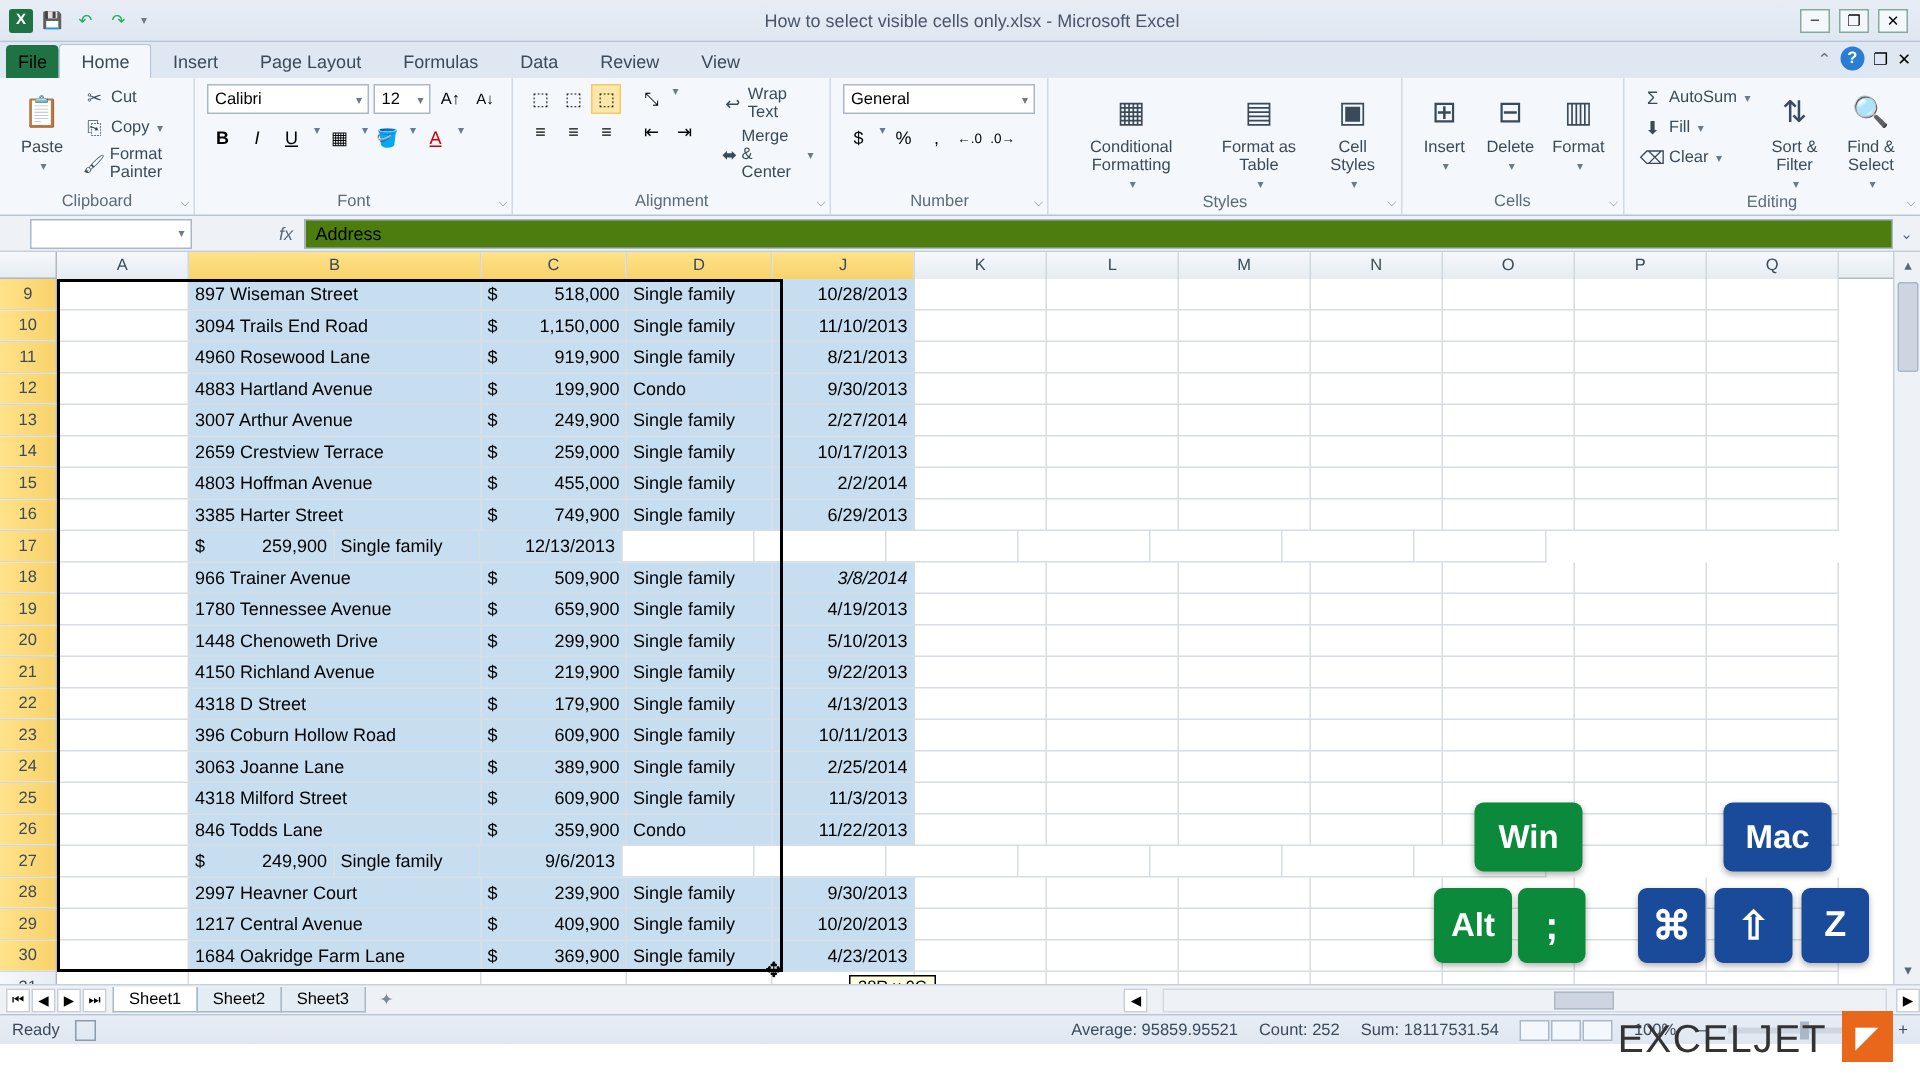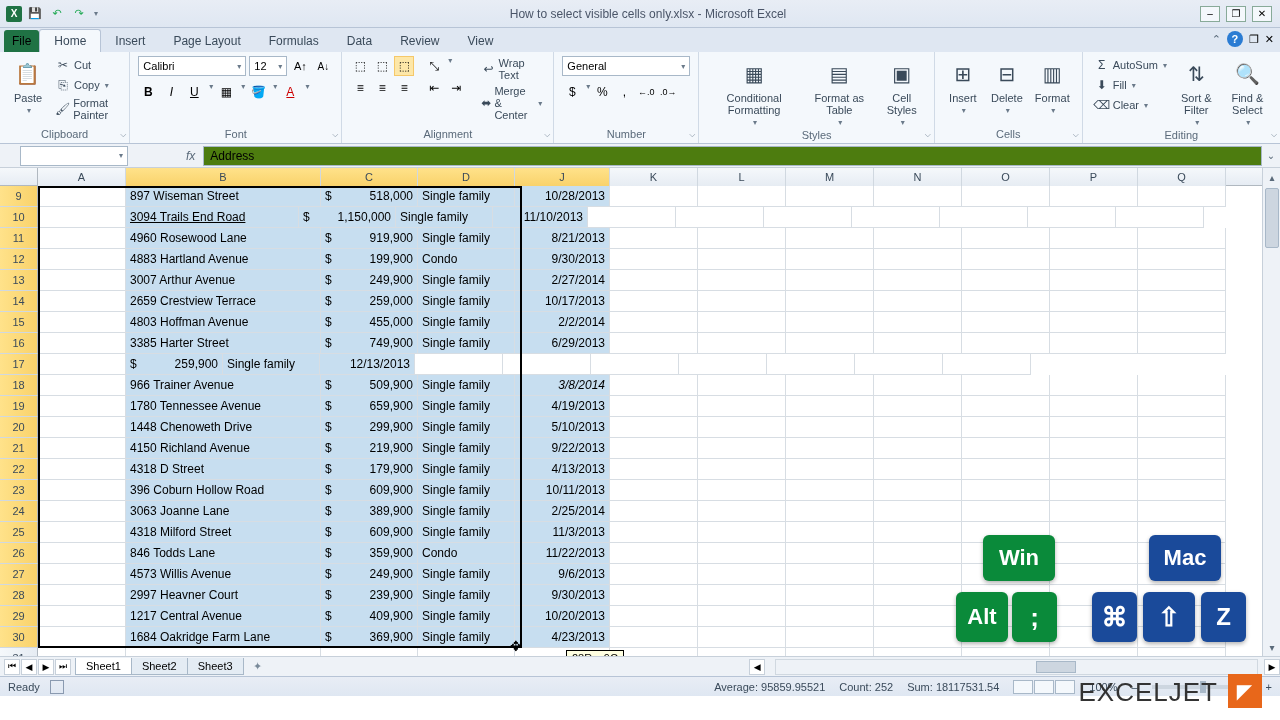--- a/index.html
+++ b/index.html
@@ -395,21 +395,21 @@
             <div class="cell" style="width: 88px;"></div>
             <div class="cell" style="width: 88px;"></div>
             <div class="cell" style="width: 88px;"></div>
             <div class="cell" style="width: 88px;"></div>
             <div class="cell" style="width: 88px;"></div>
             <div class="cell" style="width: 88px;"></div>
             <div class="cell" style="width: 88px;"></div>
           </div>
           <div class="row">
             <div class="cell" style="width: 88px;"></div>
-            <div class="cell selband" style="width: 173px; text-decoration: underline;">3094 Trails End Road</div>
+            <div class="cell selband" style="width: 195px;">3094 Trails End Road</div>
             <div class="cell selband split" style="width: 97px;">
               <span class="sym">$</span>
               <span class="num">1,150,000</span>
             </div>
             <div class="cell selband" style="width: 97px;">Single family</div>
             <div class="cell selband rjust" style="width: 95px;">11/10/2013</div>
             <div class="cell" style="width: 88px;"></div>
             <div class="cell" style="width: 88px;"></div>
             <div class="cell" style="width: 88px;"></div>
             <div class="cell" style="width: 88px;"></div>
@@ -683,21 +683,20 @@
             <div class="cell" style="width: 88px;"></div>
             <div class="cell" style="width: 88px;"></div>
             <div class="cell" style="width: 88px;"></div>
             <div class="cell" style="width: 88px;"></div>
             <div class="cell" style="width: 88px;"></div>
             <div class="cell" style="width: 88px;"></div>
             <div class="cell" style="width: 88px;"></div>
           </div>
           <div class="row">
             <div class="cell" style="width: 88px;"></div>
-            <div class="cell selband" style="width: 195px;">4573 Willis Avenue</div>
             <div class="cell selband split" style="width: 97px;">
               <span class="sym">$</span>
               <span class="num">249,900</span>
             </div>
             <div class="cell selband" style="width: 97px;">Single family</div>
             <div class="cell selband rjust" style="width: 95px;">9/6/2013</div>
             <div class="cell" style="width: 88px;"></div>
             <div class="cell" style="width: 88px;"></div>
             <div class="cell" style="width: 88px;"></div>
             <div class="cell" style="width: 88px;"></div>

